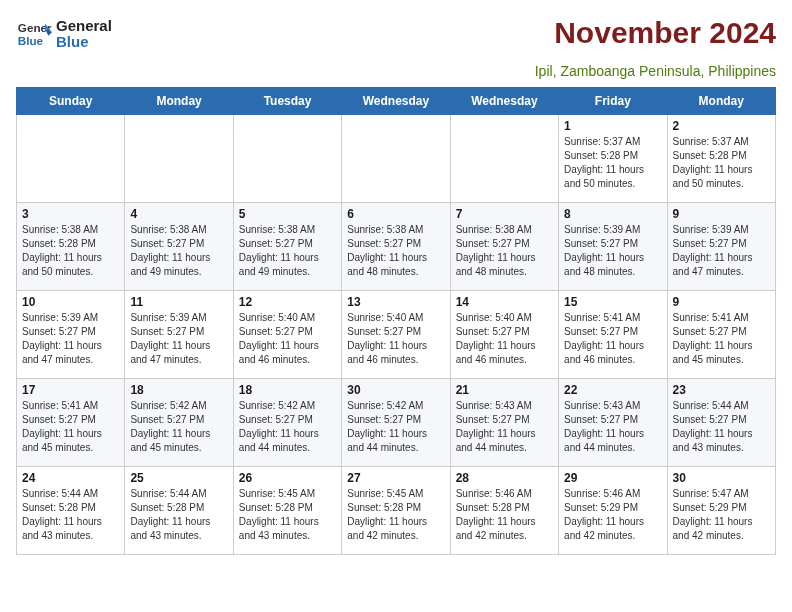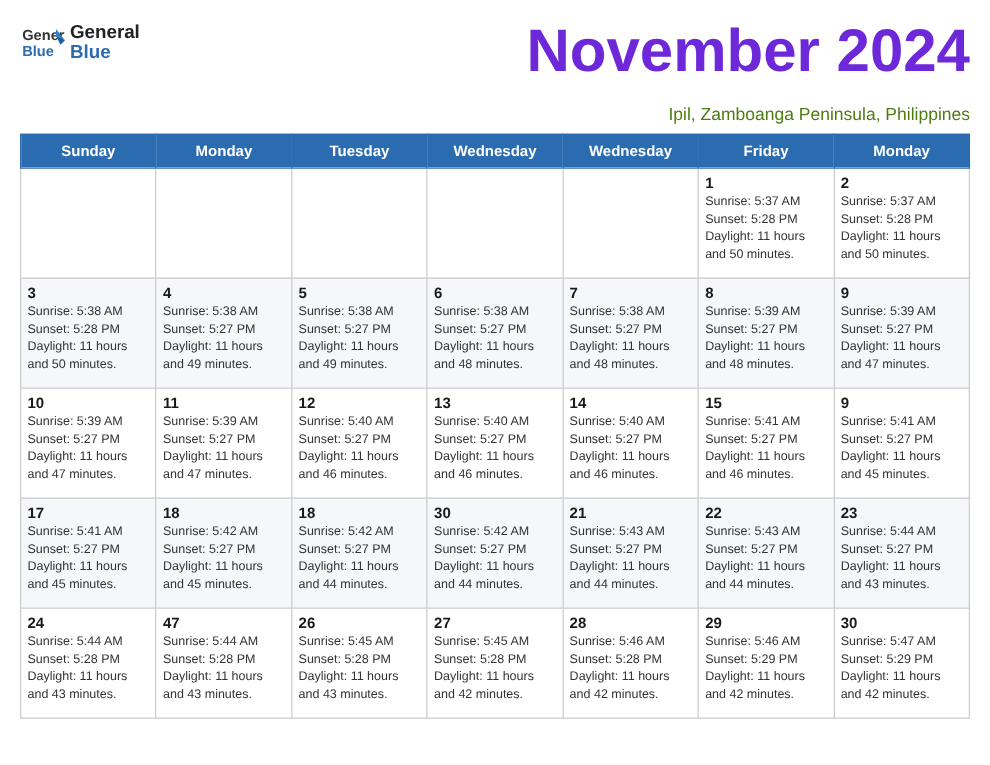--- a/index.html
+++ b/index.html
@@ -22,23 +22,23 @@
       gap: 4px;
     }
     .logo-icon {
       width: 36px;
       height: 36px;
     }
     .title-area {
       text-align: right;
     }
     .month-title {
-      font-size: 48px;
+      font-size: 30px;
       font-weight: bold;
-      color: #6d28d9;
+      color: #7f1d1d;
       line-height: 1.1;
     }
     .subtitle {
       font-size: 14px;
       color: #4d7c0f;
       margin-top: 14px;
     }
     .calendar {
       width: 100%;
       border-collapse: collapse;
@@ -266,21 +266,21 @@
         </td>
       </tr>
       <tr>
         <td>
           <div class="day-num">24</div>
           <div class="day-info" style="white-space: pre-line;">Sunrise: 5:44 AM
 Sunset: 5:28 PM
 Daylight: 11 hours and 43 minutes.</div>
         </td>
         <td>
-          <div class="day-num">47</div>
+          <div class="day-num">25</div>
           <div class="day-info" style="white-space: pre-line;">Sunrise: 5:44 AM
 Sunset: 5:28 PM
 Daylight: 11 hours and 43 minutes.</div>
         </td>
         <td>
           <div class="day-num">26</div>
           <div class="day-info" style="white-space: pre-line;">Sunrise: 5:45 AM
 Sunset: 5:28 PM
 Daylight: 11 hours and 43 minutes.</div>
         </td>

